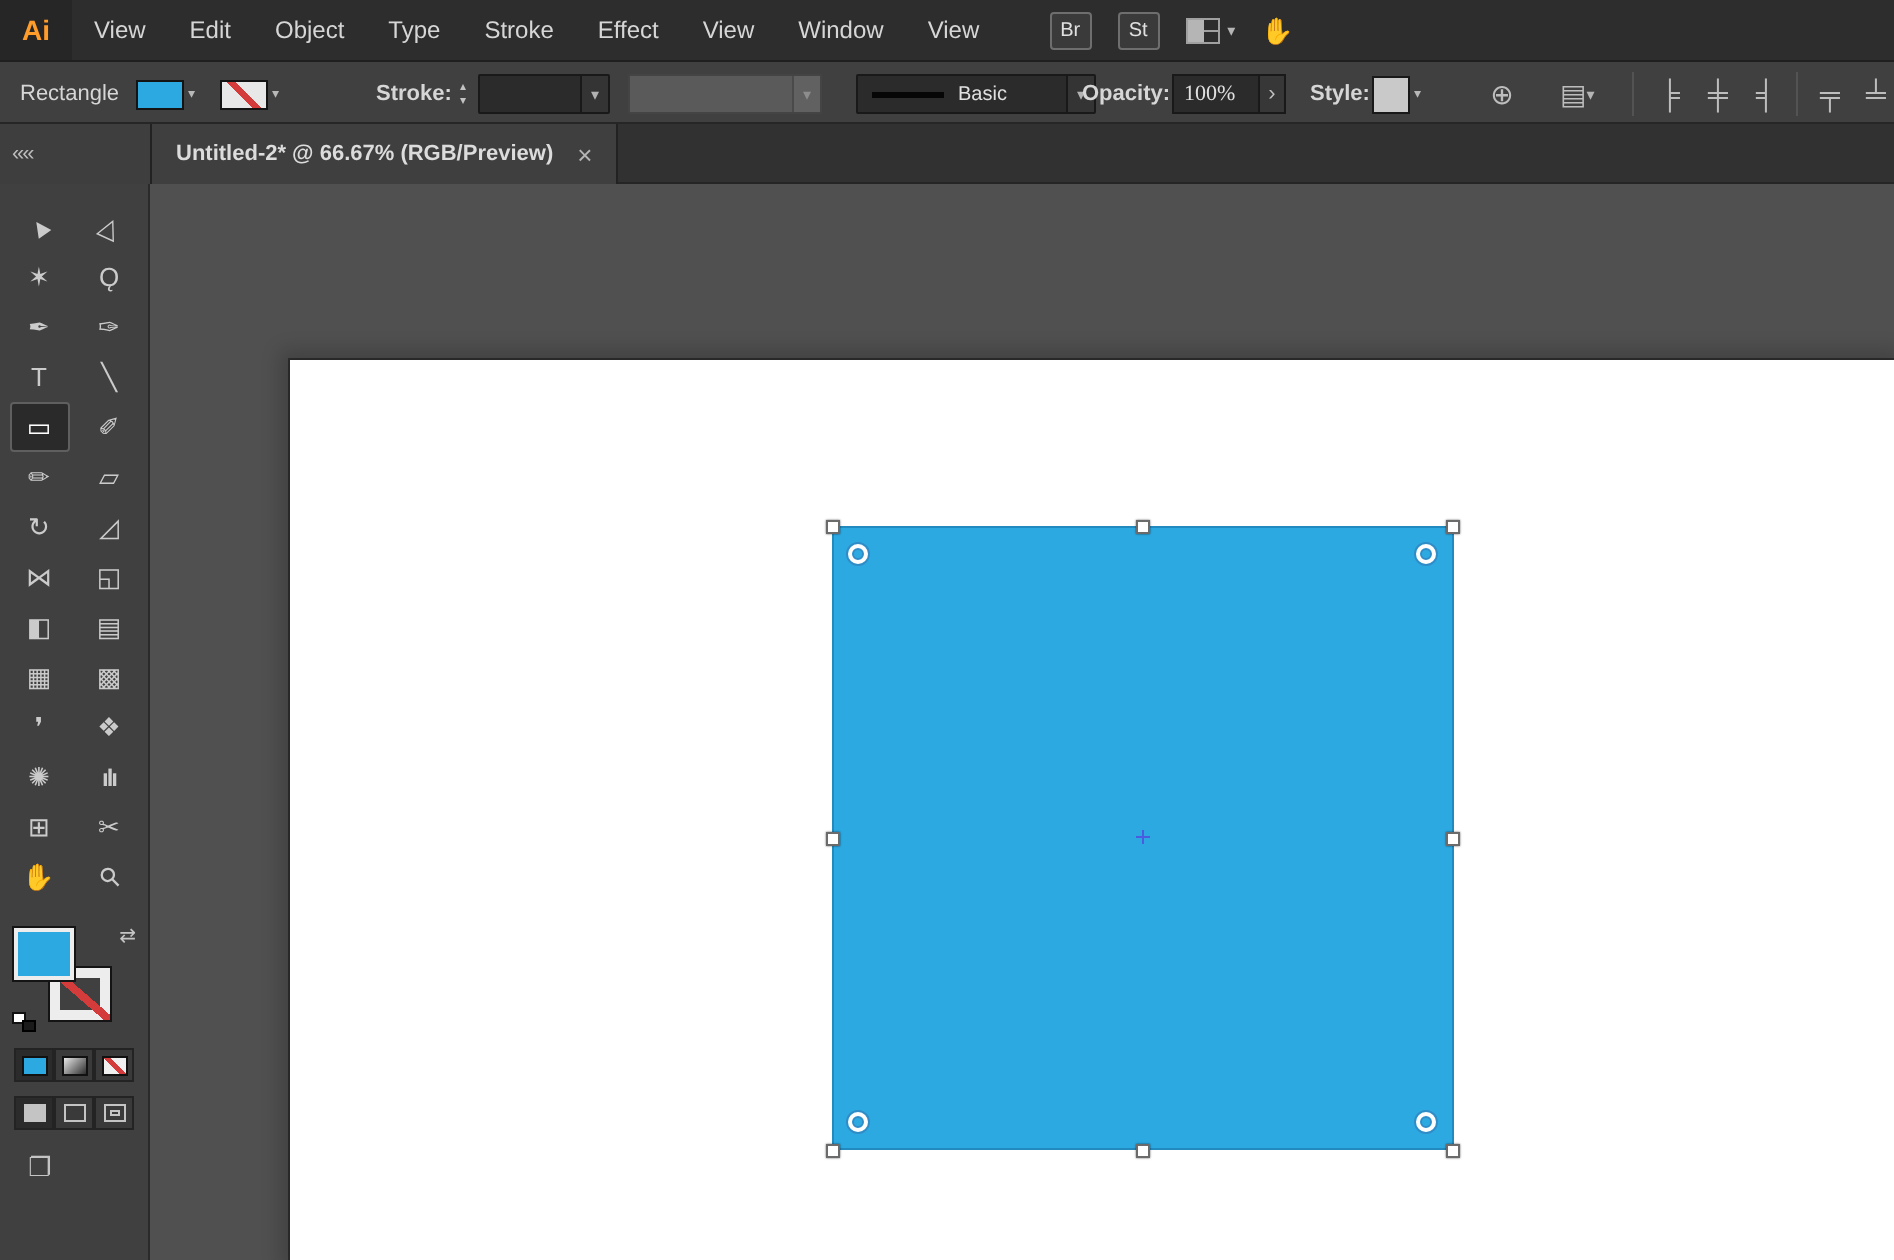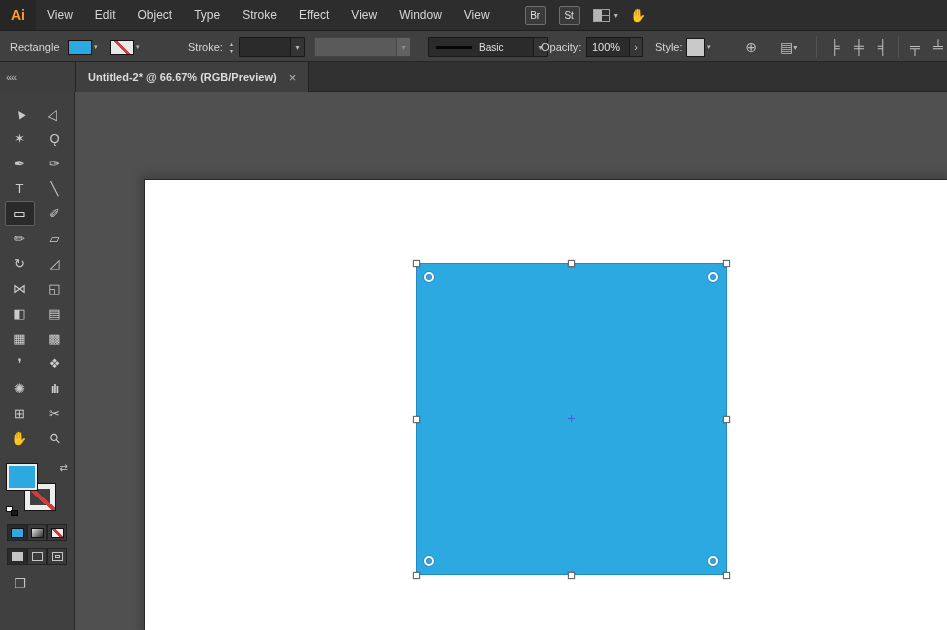--- a/index.html
+++ b/index.html
@@ -17,33 +17,33 @@
   .ws-box{width:17px;height:13px;border:1px solid #a0a0a0;display:grid;grid-template-columns:8px 1fr;background:#2d2d2d;}
   .ws-left{grid-row:1/3;background:#b5b5b5;}
   .ws-r1{border-bottom:1px solid #a0a0a0;}
   .dd-glyph{font-size:8px;color:#b5b5b5;}
   .hand-glyph{font-size:13px;color:#9a9a9a;}
 
   
   .controlbar{position:absolute;top:30px;left:0;right:0;height:32px;background:#404040;border-top:1px solid #1f1f1f;border-bottom:1px solid #262626;color:#cfcfcf;z-index:25;}
   .cb-abs{position:absolute;top:0;height:32px;display:flex;align-items:center;}
   .cb-label{font-size:11px;color:#d6d6d6;}
-  .cb-label.bold{font-weight:400;}
+  .cb-label.bold{font-weight:700;}
   .swatch{width:24px;height:15px;border:1px solid #141414;display:inline-block;}
   .none-swatch{background:#e8e8e8 linear-gradient(45deg,transparent 44%,#d43b3b 44%,#d43b3b 56%,transparent 56%);}
   .sw-dd{font-size:7px;color:#b8b8b8;margin-left:2px;}
   .stepper{display:flex;flex-direction:column;justify-content:center;gap:1px;width:11px;}
   .stepper span{font-size:6px;line-height:6px;color:#c2c2c2;text-align:center;}
   .field{height:20px;background:#2b2b2b;border:1px solid #191919;border-radius:1px;display:flex;align-items:center;}
   .combo-dd{margin-left:auto;width:14px;align-self:stretch;display:flex;align-items:center;justify-content:center;font-size:8px;color:#b2b2b2;border-left:1px solid #191919;background:#343434;}
   .field.disabled{background:#5a5a5a;border-color:#444;}
   .field.disabled .combo-dd{background:#616161;border-left-color:#4a4a4a;color:#8d8d8d;}
   .line-sample{width:36px;height:3px;background:#060606;margin:0 7px 0 7px;}
   .ss-val{font-size:10px;color:#e0e0e0;}
-  .op-input{width:44px;height:20px;background:#2b2b2b;border:1px solid #191919;color:#e0e0e0;font-size:11px;padding:0 5px;}
+  .op-input{width:44px;height:20px;background:#2b2b2b;border:1px solid #191919;color:#e0e0e0;font-size:11px;padding:0 5px;font-family:Liberation Serif, serif;}
   .op-btn{width:13px;height:20px;background:#373737;border:1px solid #191919;border-left:none;color:#c0c0c0;font-size:11px;line-height:18px;text-align:center;}
   .style-sw{width:19px;height:19px;background:#c9c9c9;border:1px solid #191919;}
   .icon-btn{font-size:14px;color:#bdbdbd;display:flex;align-items:center;justify-content:center;}
   .cb-sep{position:absolute;top:5px;width:1px;height:22px;background:#2c2c2c;border-right:1px solid #535353;}
 
   
   .tabbar{position:absolute;top:62px;left:0;right:0;height:30px;background:#313131;border-bottom:1px solid #252525;z-index:20;}
   .panel-head{position:absolute;left:0;top:0;width:75px;height:30px;background:#3e3e3e;color:#bdbdbd;font-size:11px;display:flex;align-items:center;padding-left:6px;letter-spacing:-1px;}
   .tab{position:absolute;left:75px;top:0;height:30px;background:#3f3f3f;border-right:1px solid #222;border-left:1px solid #222;display:flex;align-items:center;padding:0 12px;color:#dcdcdc;font-size:11px;font-weight:700;gap:12px;}
   .tab-close{font-weight:400;color:#b5b5b5;font-size:13px;}

